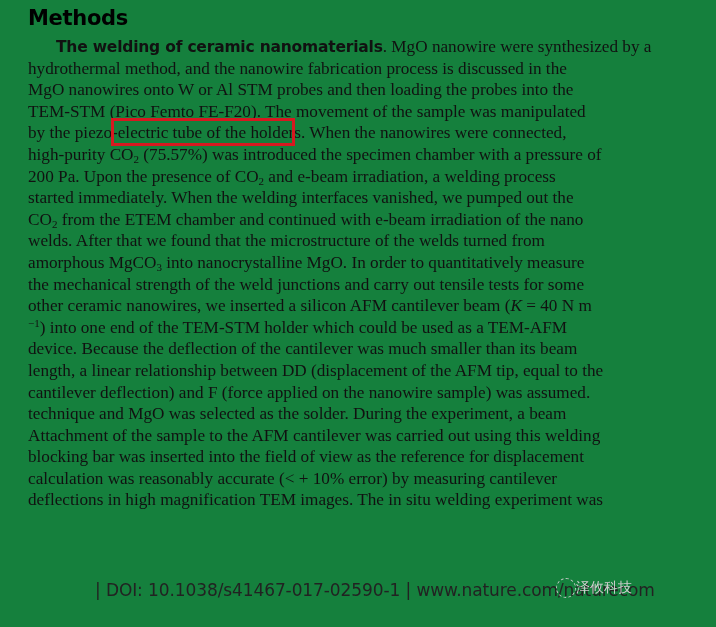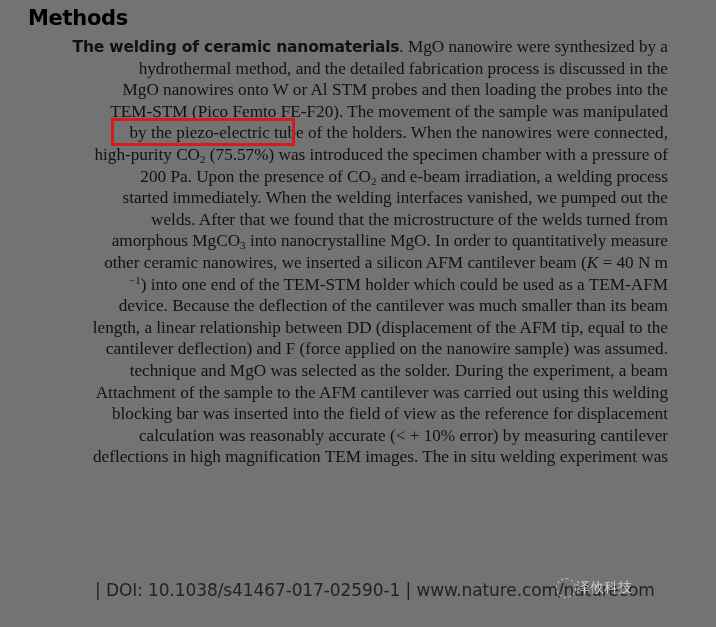--- a/index.html
+++ b/index.html
@@ -1,17 +1,17 @@
 <!DOCTYPE html>
 <html><head>
 <meta charset="utf-8">
 <style>
   html, body { margin: 0; padding: 0; background: #ffffff; }
   body { width: 716px; height: 627px; position: relative; overflow: hidden; }
-  .page { position: absolute; left: 0; top: 0; width: 716px; height: 627px; background: #737373; text-align: right; }
+  .page { position: absolute; left: 0; top: 0; width: 716px; height: 627px; background: #15803d; }
   .heading {
     position: absolute; left: 28px; top: 6px;
     font-family: "DejaVu Sans", sans-serif; font-weight: bold;
     font-size: 21px; color: #000; letter-spacing: -0.3px;
   }
   .body-text {
     position: absolute; left: 28px; top: 36px; width: 640px;
     font-family: "Liberation Serif", serif; font-size: 17.2px;
     line-height: 21.6px; color: #111;
   }
@@ -35,29 +35,31 @@
   }
   .wm-icon { width: 18px; height: 18px; border: 1.5px dashed #c9c9c9; border-radius: 50%; display: inline-block; }
 </style>
 </head>
 <body>
 
 <div class="page">
   <div class="heading">Methods</div>
   <div class="body-text" id="body-text">
       <span class="line"><span class="subhead">The welding of ceramic nanomaterials</span><span>. MgO nanowire were synthesized by a</span></span>
-      <span class="line"><span>hydrothermal method, and the detailed fabrication process is discussed in the</span></span>
+      <span class="line"><span>hydrothermal method, and the nanowire fabrication process is discussed in the</span></span>
       <span class="line"><span>MgO nanowires onto W or Al STM probes and then loading the probes into the</span></span>
       <span class="line"><span>TEM-STM (Pico Femto FE-F20). The movement of the sample was manipulated</span></span>
       <span class="line"><span>by the piezo-electric tube of the holders. When the nanowires were connected,</span></span>
       <span class="line"><span>high-purity CO</span><sub>2</sub><span> (75.57%) was introduced the specimen chamber with a pressure of</span></span>
       <span class="line"><span>200 Pa. Upon the presence of CO</span><sub>2</sub><span> and e-beam irradiation, a welding process</span></span>
       <span class="line"><span>started immediately. When the welding interfaces vanished, we pumped out the</span></span>
+      <span class="line"><span>CO</span><sub>2</sub><span> from the ETEM chamber and continued with e-beam irradiation of the nano</span></span>
       <span class="line"><span>welds. After that we found that the microstructure of the welds turned from</span></span>
       <span class="line"><span>amorphous MgCO</span><sub>3</sub><span> into nanocrystalline MgO. In order to quantitatively measure</span></span>
+      <span class="line"><span>the mechanical strength of the weld junctions and carry out tensile tests for some</span></span>
       <span class="line"><span>other ceramic nanowires, we inserted a silicon AFM cantilever beam (</span><i>K</i><span> = 40 N m</span></span>
       <span class="line"><sup>−1</sup><span>) into one end of the TEM-STM holder which could be used as a TEM-AFM</span></span>
       <span class="line"><span>device. Because the deflection of the cantilever was much smaller than its beam</span></span>
       <span class="line"><span>length, a linear relationship between DD (displacement of the AFM tip, equal to the</span></span>
       <span class="line"><span>cantilever deflection) and F (force applied on the nanowire sample) was assumed.</span></span>
       <span class="line"><span>technique and MgO was selected as the solder. During the experiment, a beam</span></span>
       <span class="line"><span>Attachment of the sample to the AFM cantilever was carried out using this welding</span></span>
       <span class="line"><span>blocking bar was inserted into the field of view as the reference for displacement</span></span>
       <span class="line"><span>calculation was reasonably accurate (&lt; + 10% error) by measuring cantilever</span></span>
       <span class="line"><span>deflections in high magnification TEM images. The in situ welding experiment was</span></span>

